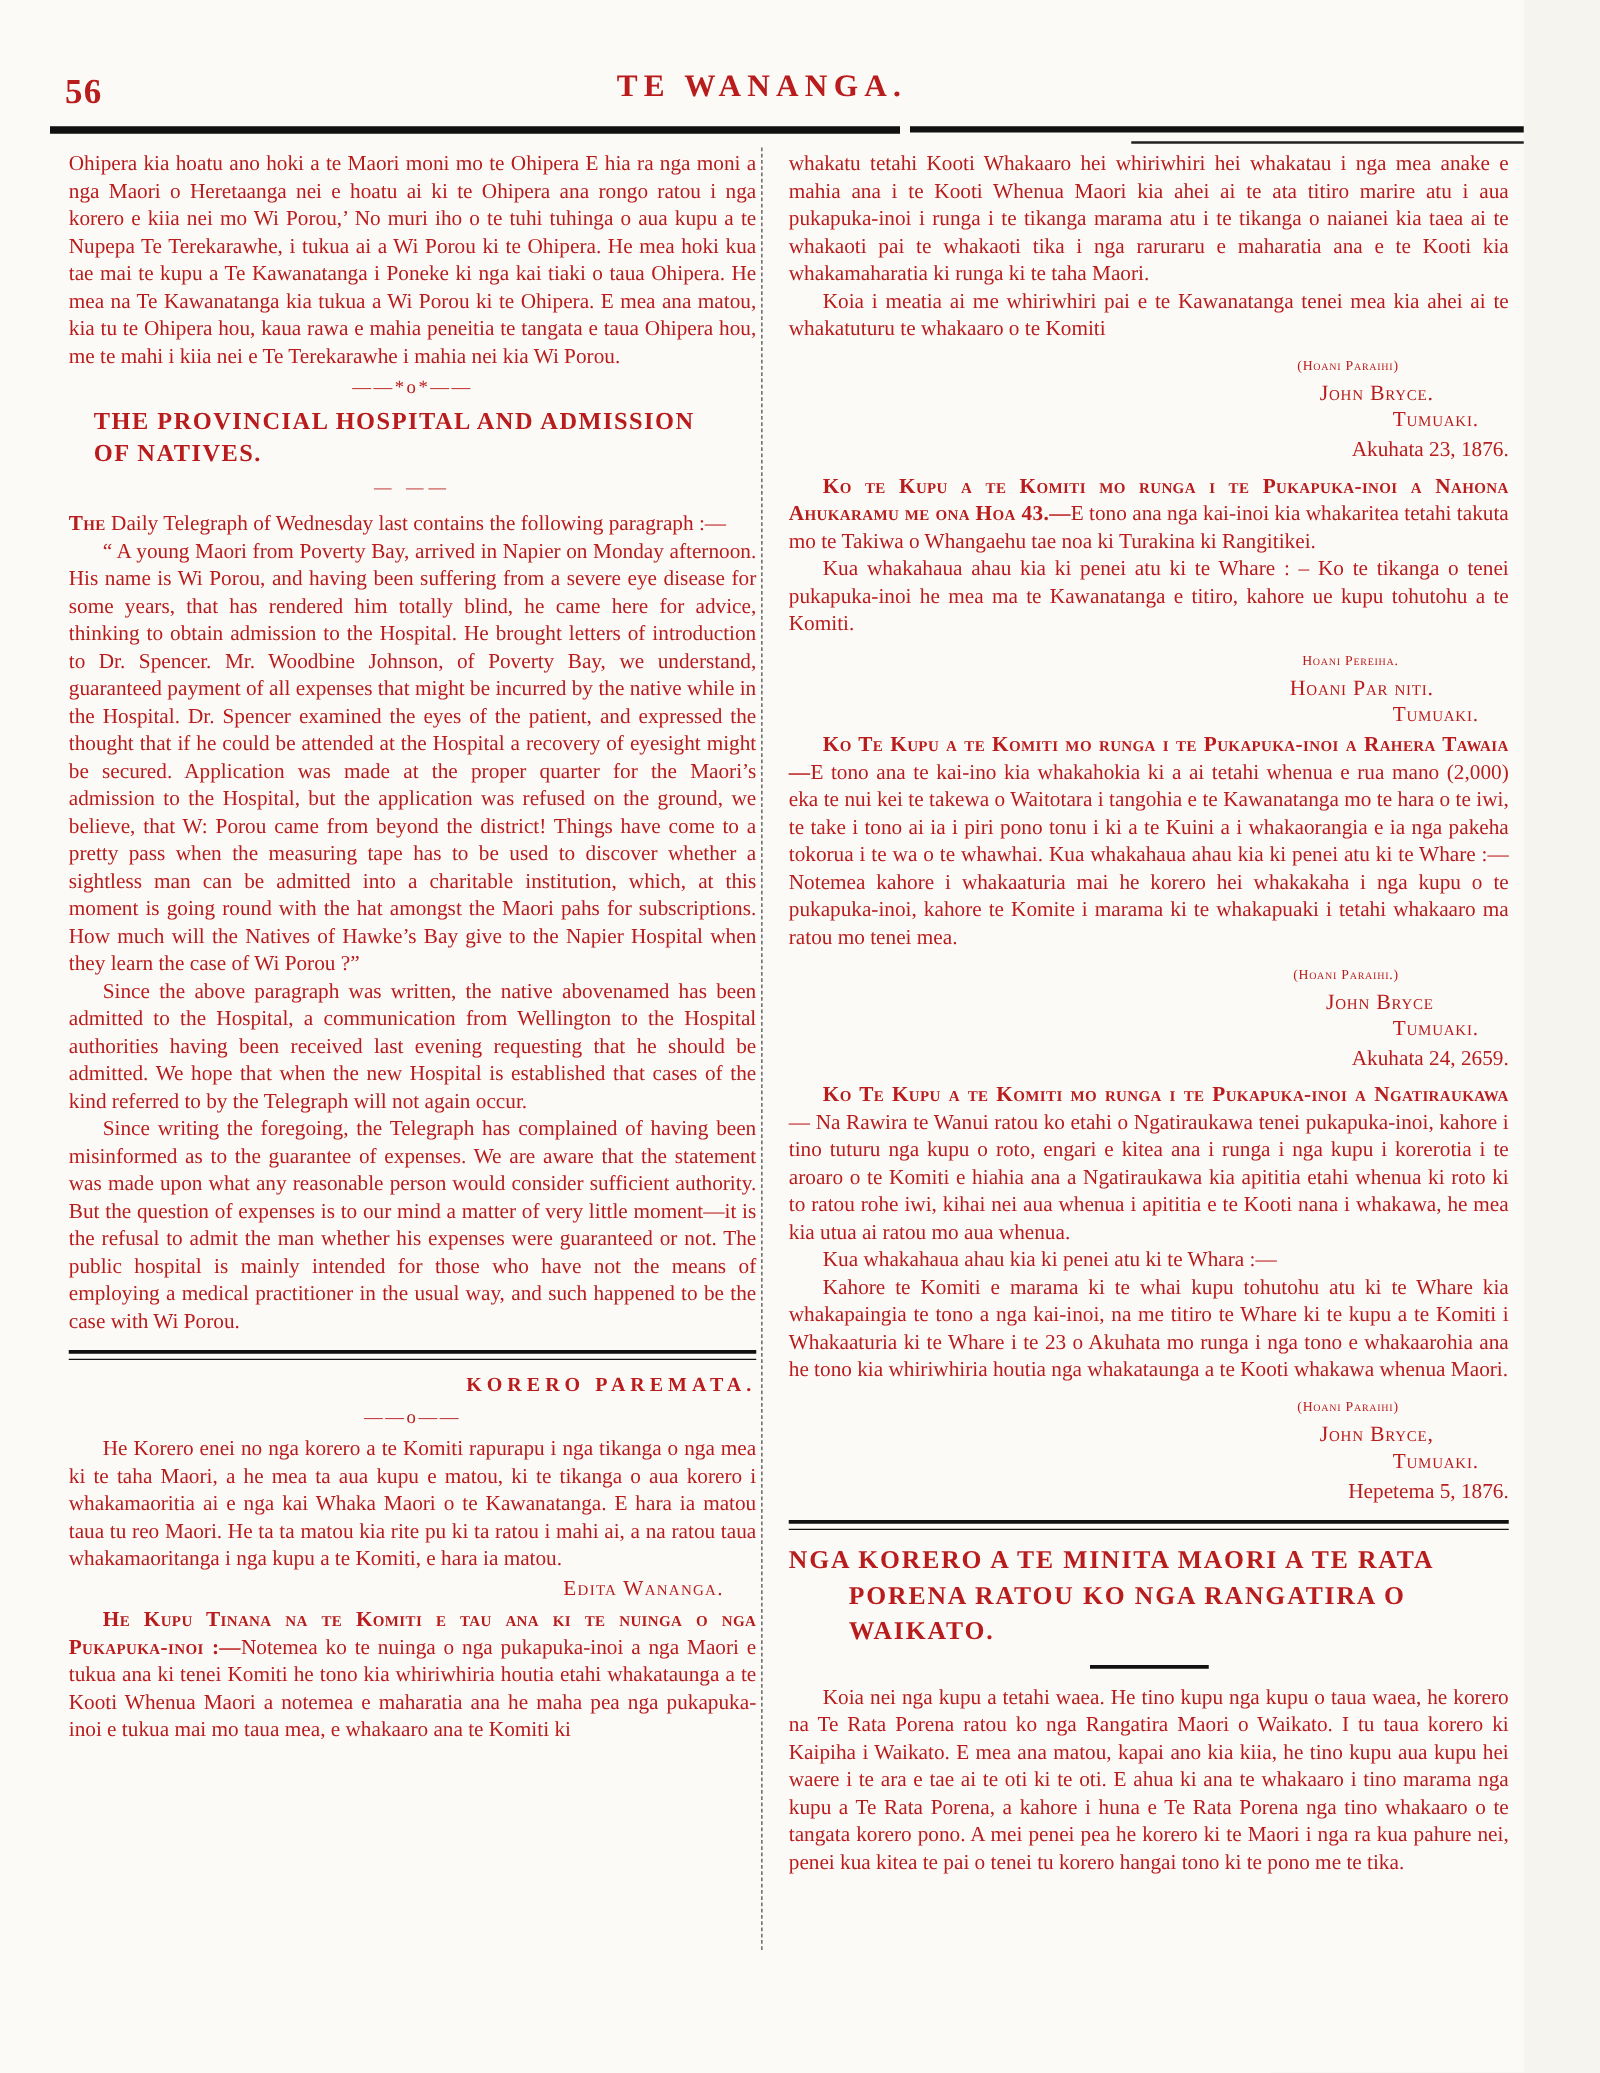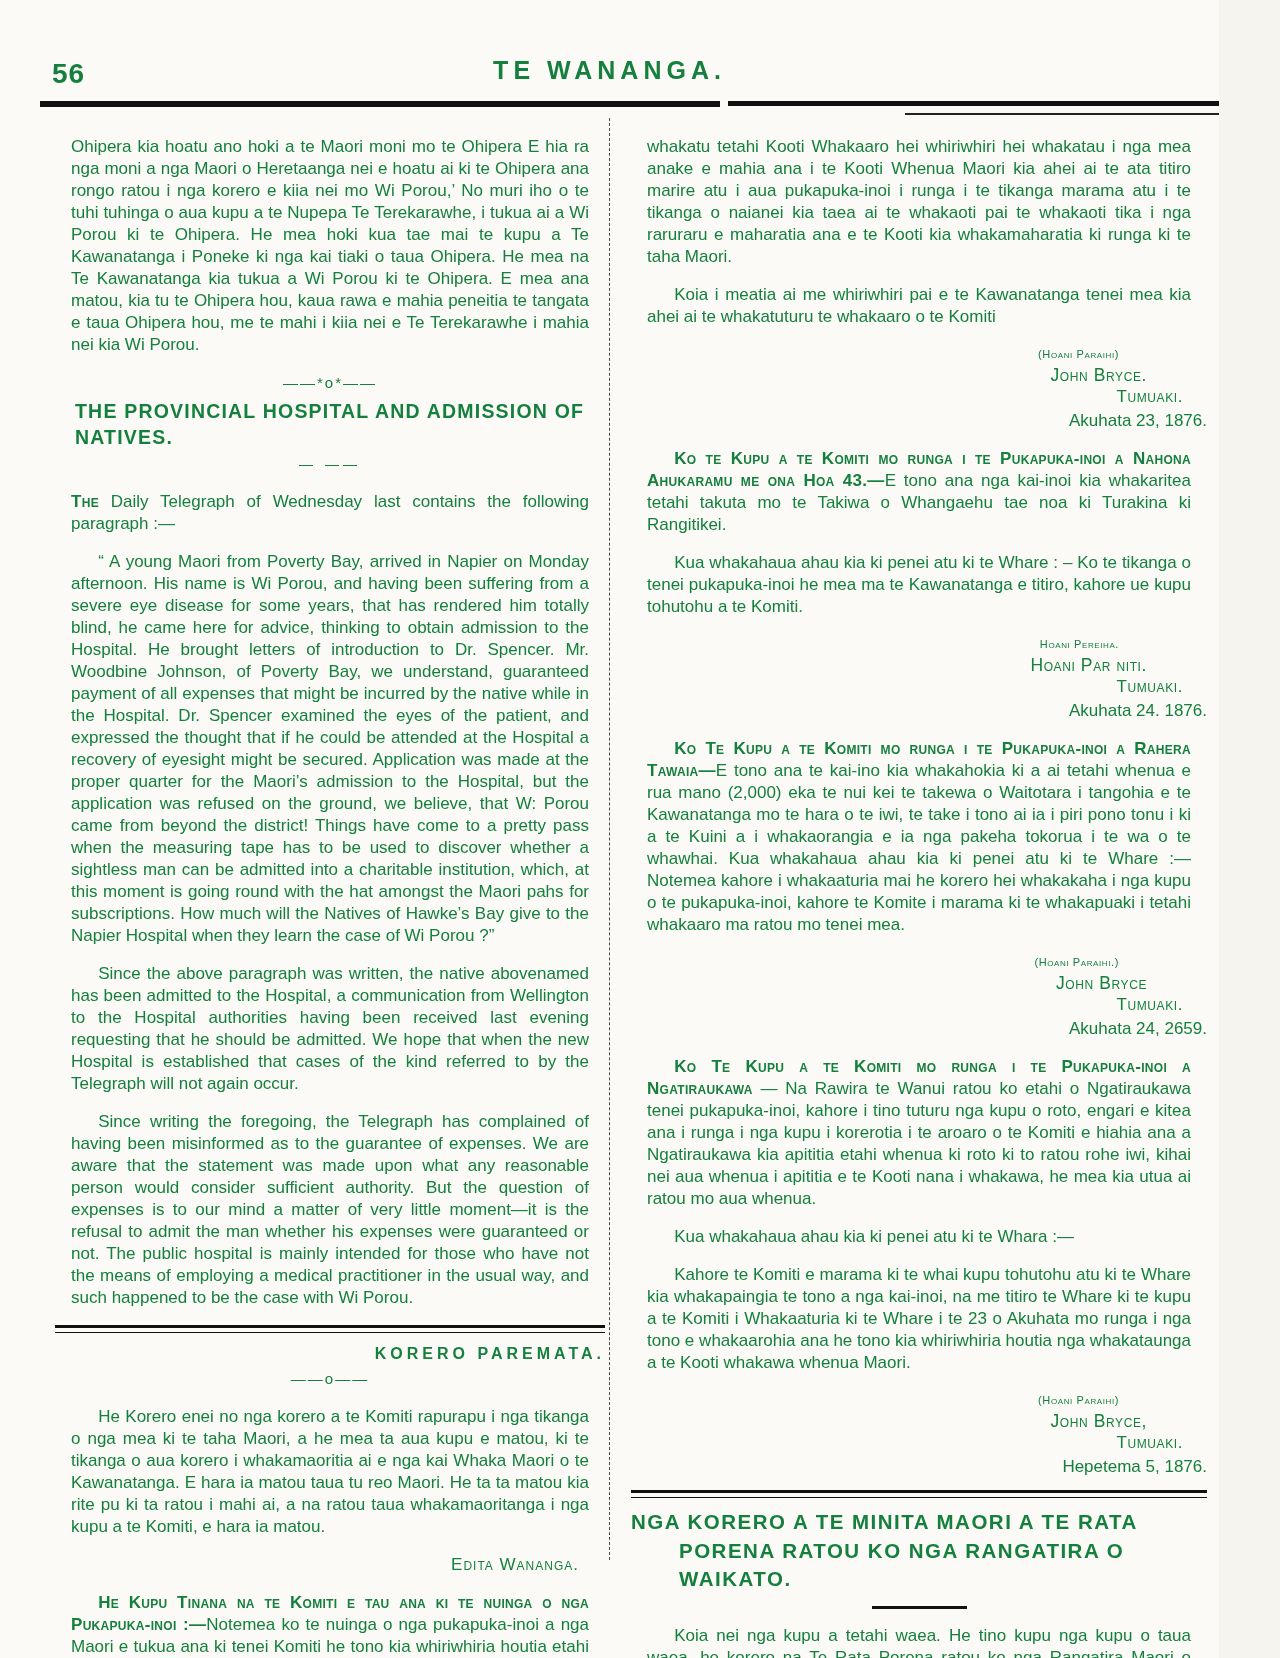--- a/index.html
+++ b/index.html
@@ -1,19 +1,19 @@
 <!DOCTYPE html>
 <html><head>
 <meta charset="utf-8">
 <style>
   html,body { margin:0; padding:0; background:#f6f4ef; }
   .page {
     position:relative; width:1219px; height:1658px;
-    background:#fbfaf6; color:#15803d; overflow:hidden;
-    font-family:Liberation Sans, sans-serif;
+    background:#fbfaf6; color:#b91c1c; overflow:hidden;
+    font-family:Liberation Serif, serif;
   }
   
   .page-number {
     position:absolute; left:52px; top:58px;
     font-size:28px; font-weight:bold; letter-spacing:1px;
   }
   .masthead-title {
     position:absolute; left:0; right:0; top:56px; text-align:center;
     font-size:25px; font-weight:bold; letter-spacing:5px;
   }
@@ -25,21 +25,21 @@
     position:absolute; left:55px; top:120px; width:1152px;
     display:flex; gap:26px;
     font-size:17px; line-height:22px;
   }
   .col-left  { width:550px; }
   .col-right { width:576px; }
   .col-divider {
     position:absolute; left:609px; top:118px; height:1442px; width:0;
     border-left:1.5px dashed #4a4a4a;
   }
-  p { margin:16px; text-align:justify; text-indent:1.6em; }
+  p { margin:0; text-align:justify; text-indent:1.6em; }
   p.no-indent { text-indent:0; }
   .lead { font-variant:small-caps; font-weight:bold; letter-spacing:0.3px; }
   
   .ornament { text-align:center; text-indent:0; font-size:15px; letter-spacing:2px; margin:3px 0; }
   .sub-dash { text-align:center; text-indent:0; font-size:14px; letter-spacing:4px; margin:2px 0 6px; }
   .double-rule { height:4px; border-top:3.5px solid #111; border-bottom:1.5px solid #111; margin:12px 0 10px; }
   .short-rule { width:95px; height:2.5px; background:#111; margin:10px auto 12px; }
   
   .article-heading {
     text-align:left; text-indent:0; font-size:19.5px; font-weight:bold;
@@ -120,21 +120,20 @@
       <div class="date-line">Akuhata 23, 1876.</div>
 
       <p><span class="lead">Ko te Kupu a te Komiti mo runga i te Pukapuka-inoi a Nahona Ahukaramu me ona Hoa 43.—</span><span>E tono ana nga kai-inoi kia whakaritea tetahi takuta mo te Takiwa o Whangaehu tae noa ki Turakina ki Rangitikei.</span></p>
       <p>Kua whakahaua ahau kia ki penei atu ki te Whare : – Ko te tikanga o tenei pukapuka-inoi he mea ma te Kawanatanga e titiro, kahore ue kupu tohutohu a te Komiti.</p>
 
       <div class="sig-block">
         <div class="sig-line sig-1">Hoani Pereiha.</div>
         <div class="sig-line sig-2">Hoani Par niti.</div>
         <div class="sig-line sig-3">Tumuaki.</div>
       </div>
-      <div class="date-line">Akuhata 24. 1876.</div>
 
       <p><span class="lead">Ko Te Kupu a te Komiti mo runga i te Pukapuka-inoi a Rahera Tawaia—</span><span>E tono ana te kai-ino kia whakahokia ki a ai tetahi whenua e rua mano (2,000) eka te nui kei te takewa o Waitotara i tangohia e te Kawanatanga mo te hara o te iwi, te take i tono ai ia i piri pono tonu i ki a te Kuini a i whakaorangia e ia nga pakeha tokorua i te wa o te whawhai. Kua whakahaua ahau kia ki penei atu ki te Whare :—Notemea kahore i whakaaturia mai he korero hei whakakaha i nga kupu o te pukapuka-inoi, kahore te Komite i marama ki te whakapuaki i tetahi whakaaro ma ratou mo tenei mea.</span></p>
 
       <div class="sig-block">
         <div class="sig-line sig-1">(Hoani Paraihi.)</div>
         <div class="sig-line sig-2">John Bryce</div>
         <div class="sig-line sig-3">Tumuaki.</div>
       </div>
       <div class="date-line">Akuhata 24, 2659.</div>
 

